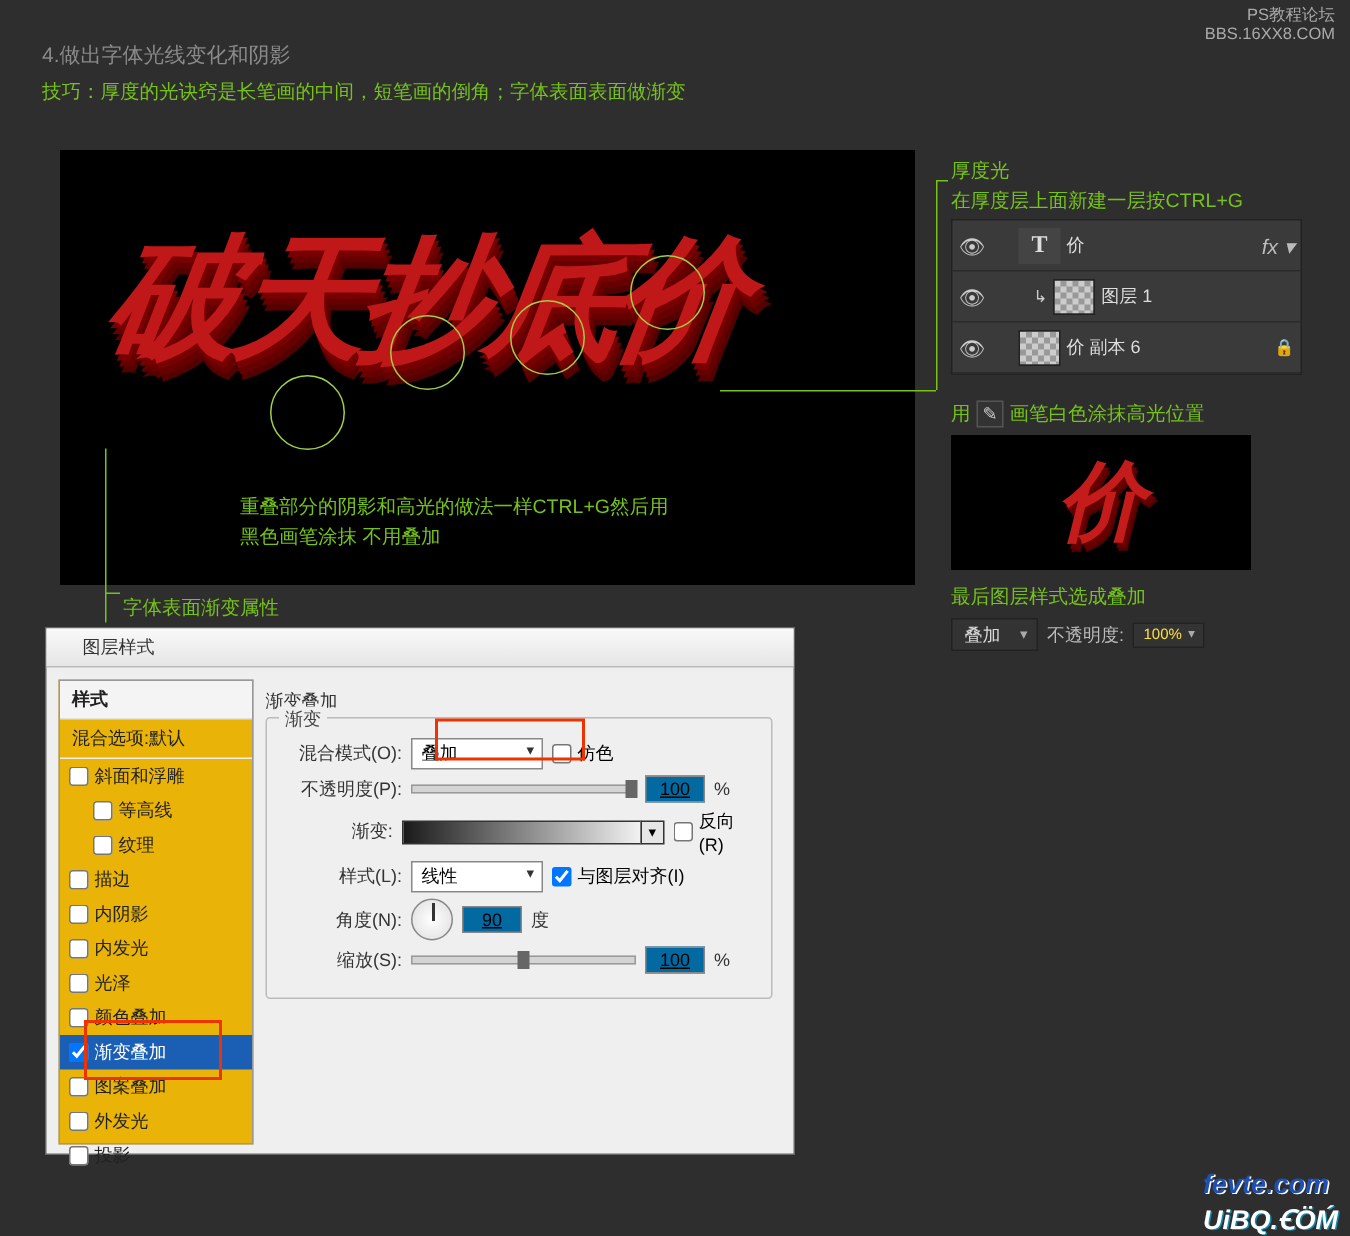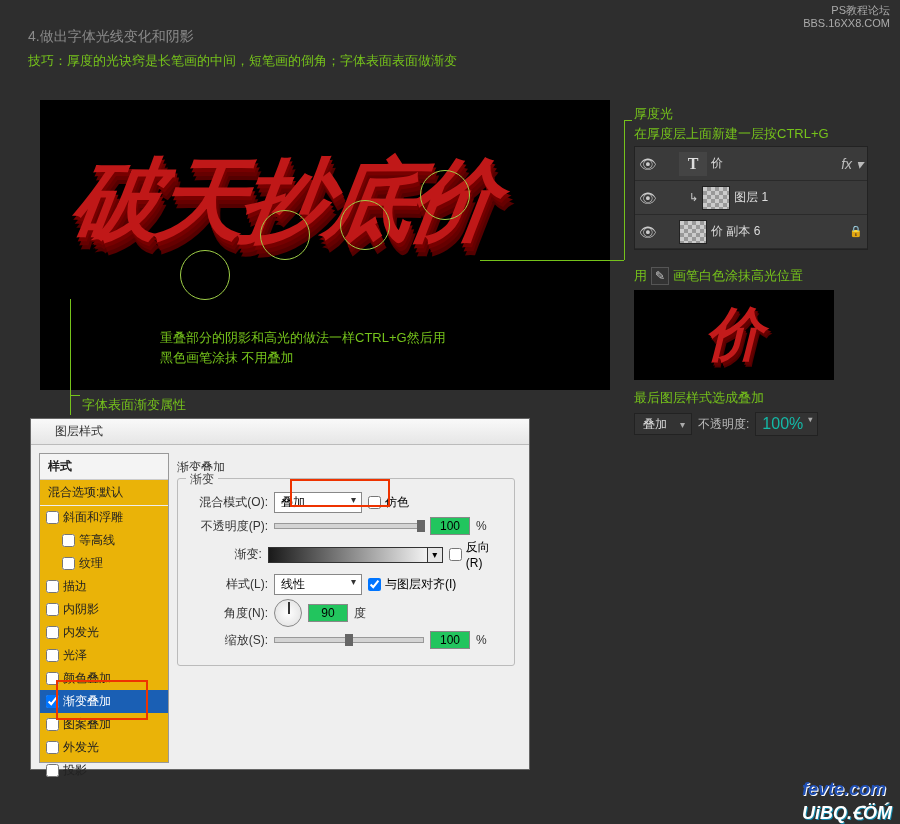--- a/index.html
+++ b/index.html
@@ -45,21 +45,21 @@
   .fx { color: #bbb; font-size: 14px; font-style: italic; }
   .lock { color: #888; font-size: 11px; }
   .indent { margin-left: 24px; }
   .indent2 { margin-left: 14px; }
   .preview3d { position: absolute; top: 290px; left: 634px; width: 200px; height: 90px; background: #000; display:flex; align-items:center; justify-content:center; }
   .preview3d-text { color: #c41b1b; font-size: 58px; font-weight: 900; text-shadow: 2px 3px 0 #600, 3px 5px 0 #500; font-style: italic; }
   .blendmode-bar { position: absolute; top: 412px; left: 634px; display:flex; align-items:center; gap:6px; }
   .combo { background: #333; border: 1px solid #222; color: #d8d8d8; font-size: 12px; height: 22px; padding: 0 24px 0 8px; position: relative; display:inline-flex; align-items:center; }
   .combo::after { content: "▾"; position: absolute; right: 6px; color: #aaa; font-size: 10px; }
   .opacity-label { color: #bbb; font-size: 12px; }
-  .opacity-val { background: #333; border: 1px solid #222; color: #14b8a6; font-size: 16px; padding: 2px 14px 2px 6px; position: relative; }
+  .opacity-val { background: #333; border: 1px solid #222; color: #fde047; font-size: 10px; padding: 2px 14px 2px 6px; position: relative; }
   .opacity-val::after { content: "▸"; position: absolute; right: 4px; color: #aaa; font-size: 9px; transform: rotate(90deg); }
 
   
   .dlg { position: absolute; top: 418px; left: 30px; width: 500px; height: 352px; background: #efefef; border: 1px solid #666; font-size: 12px; }
   .dlg-title { background: linear-gradient(#f9f9f9,#e6e6e6); border-bottom: 1px solid #bbb; padding: 4px 24px; color: #333; }
   .dlg-body { display: flex; height: calc(100% - 24px); }
   .dlg-left { width: 130px; border: 1px solid #999; margin: 8px; background: #eab308; }
   .dlg-left-head { padding: 4px 8px; font-weight: 600; color: #222; background: #f4f4f4; border-bottom: 1px solid #ccc; }
   .dlg-left-sub { padding: 4px 8px; color: #222; border-bottom: 1px solid #eee; }
   .dlg-left-item { padding: 3px 6px; color: #222; display: flex; align-items: center; gap: 4px; }
@@ -69,21 +69,21 @@
   .dlg-right { flex: 1; padding: 14px 14px 8px 0; }
   .group-title { color: #333; margin-bottom: 2px; }
   .fieldset { border: 1px solid #bbb; border-radius: 3px; padding: 10px 12px 12px 12px; margin-top:2px; }
   .legend { position: relative; top: -18px; left: -4px; background: #efefef; color: #444; padding: 0 4px; display: inline-block; }
   .row { display: flex; align-items: center; margin: 4px 0; gap: 6px; }
   .row-label { width: 78px; text-align: right; color: #333; }
   .select { border: 1px solid #888; background: #fff; padding: 1px 18px 1px 6px; position: relative; min-width: 88px; }
   .select::after { content: "▾"; position: absolute; right: 5px; font-size: 10px; color: #333; }
   .slider { height: 6px; background: #d4d4d4; border: 1px solid #999; width: 150px; position: relative; }
   .slider-thumb { position: absolute; top: -4px; width: 8px; height: 12px; background: #666; }
-  .num-box { border: 1px solid #888; background: #22c55e; width: 40px; text-align: center; padding: 1px 0; }
+  .num-box { border: 1px solid #888; background: #0369a1; width: 40px; text-align: center; padding: 1px 0; text-decoration: underline; }
   .pct { color: #333; }
   .cb-row { display: flex; align-items:center; gap: 4px; }
   .dial { width: 28px; height: 28px; border: 1px solid #888; border-radius: 50%; position: relative; background: radial-gradient(#fff,#ddd); }
   .dial::after { content:""; position:absolute; left:13px; top:2px; width:2px; height:12px; background:#333; }
   .grad-swatch { width: 160px; height: 16px; border: 1px solid #333; background: linear-gradient(to right, #1a1a1a, #f2f2f2); display:flex; }
   .grad-arrow { width: 16px; height: 16px; border:1px solid #333; background:#e6e6e6; display:flex; align-items:center; justify-content:center; font-size:10px; margin-left:-1px; }
   .btn { border: 1px solid #888; background: linear-gradient(#fafafa,#e4e4e4); padding: 3px 14px; border-radius: 3px; color: #222; }
   .btn-row { display: flex; gap: 14px; justify-content: center; margin-top: 10px; }
   .redbox2 { position:absolute; border:2px solid #e30; pointer-events:none; }
   .rb-blend { top: 479px; left: 290px; width: 100px; height: 28px; }

